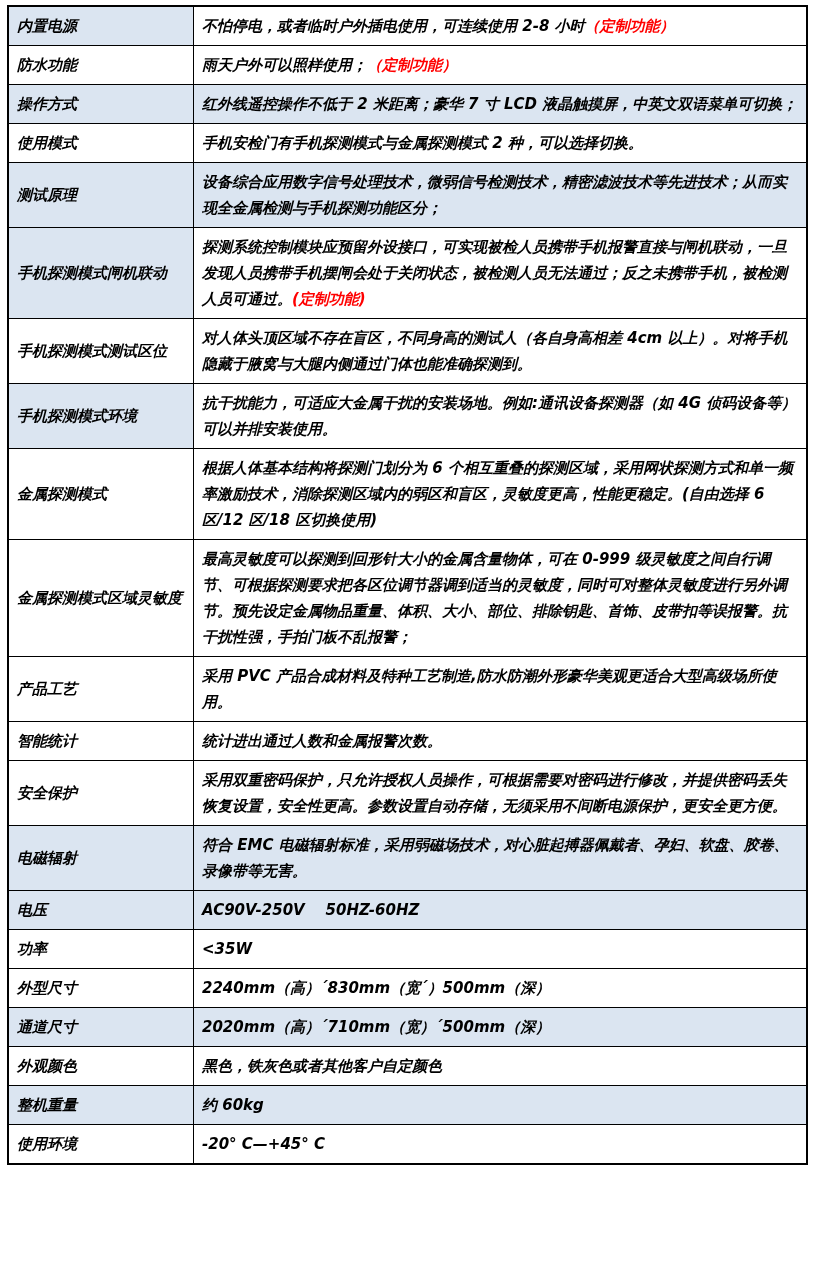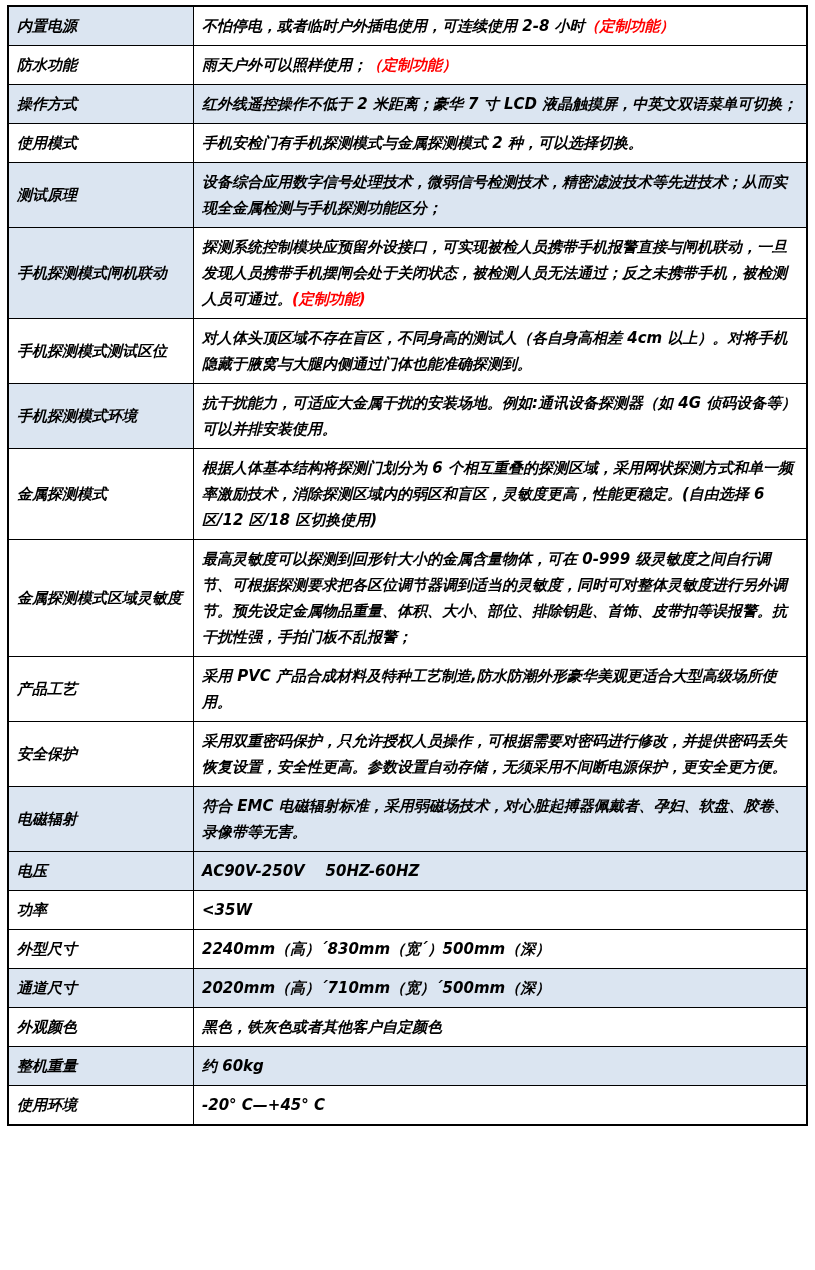--- a/index.html
+++ b/index.html
@@ -92,20 +92,24 @@
         </tr>
         <tr>
           <td class="label" style="vertical-align: middle;">金属探测模式区域灵敏度</td>
           <td class="content"><span>最高灵敏度可以探测到回形针大小的金属含量物体，可在 0-999 级灵敏度之间自行调节、可根据探测要求把各区位调节器调到适当的灵敏度，同时可对整体灵敏度进行另外调节。预先设定金属物品重量、体积、大小、部位、排除钥匙、首饰、皮带扣等误报警。抗干扰性强，手拍门板不乱报警；</span></td>
         </tr>
         <tr>
           <td class="label">产品工艺</td>
           <td class="content"><span>采用 PVC 产品合成材料及特种工艺制造,防水防潮外形豪华美观更适合大型高级场所使用。</span></td>
         </tr>
         <tr>
+          <td class="label">智能统计</td>
+          <td class="content"><span>统计进出通过人数和金属报警次数。</span></td>
+        </tr>
+        <tr>
           <td class="label">安全保护</td>
           <td class="content"><span>采用双重密码保护，只允许授权人员操作，可根据需要对密码进行修改，并提供密码丢失恢复设置，安全性更高。参数设置自动存储，无须采用不间断电源保护，更安全更方便。</span></td>
         </tr>
         <tr>
           <td class="label shaded">电磁辐射</td>
           <td class="content shaded"><span>符合 EMC 电磁辐射标准，采用弱磁场技术，对心脏起搏器佩戴者、孕妇、软盘、胶卷、录像带等无害。</span></td>
         </tr>
         <tr>
           <td class="label shaded">电压</td>
           <td class="content shaded"><span>AC90V-250V    50HZ-60HZ</span></td>

